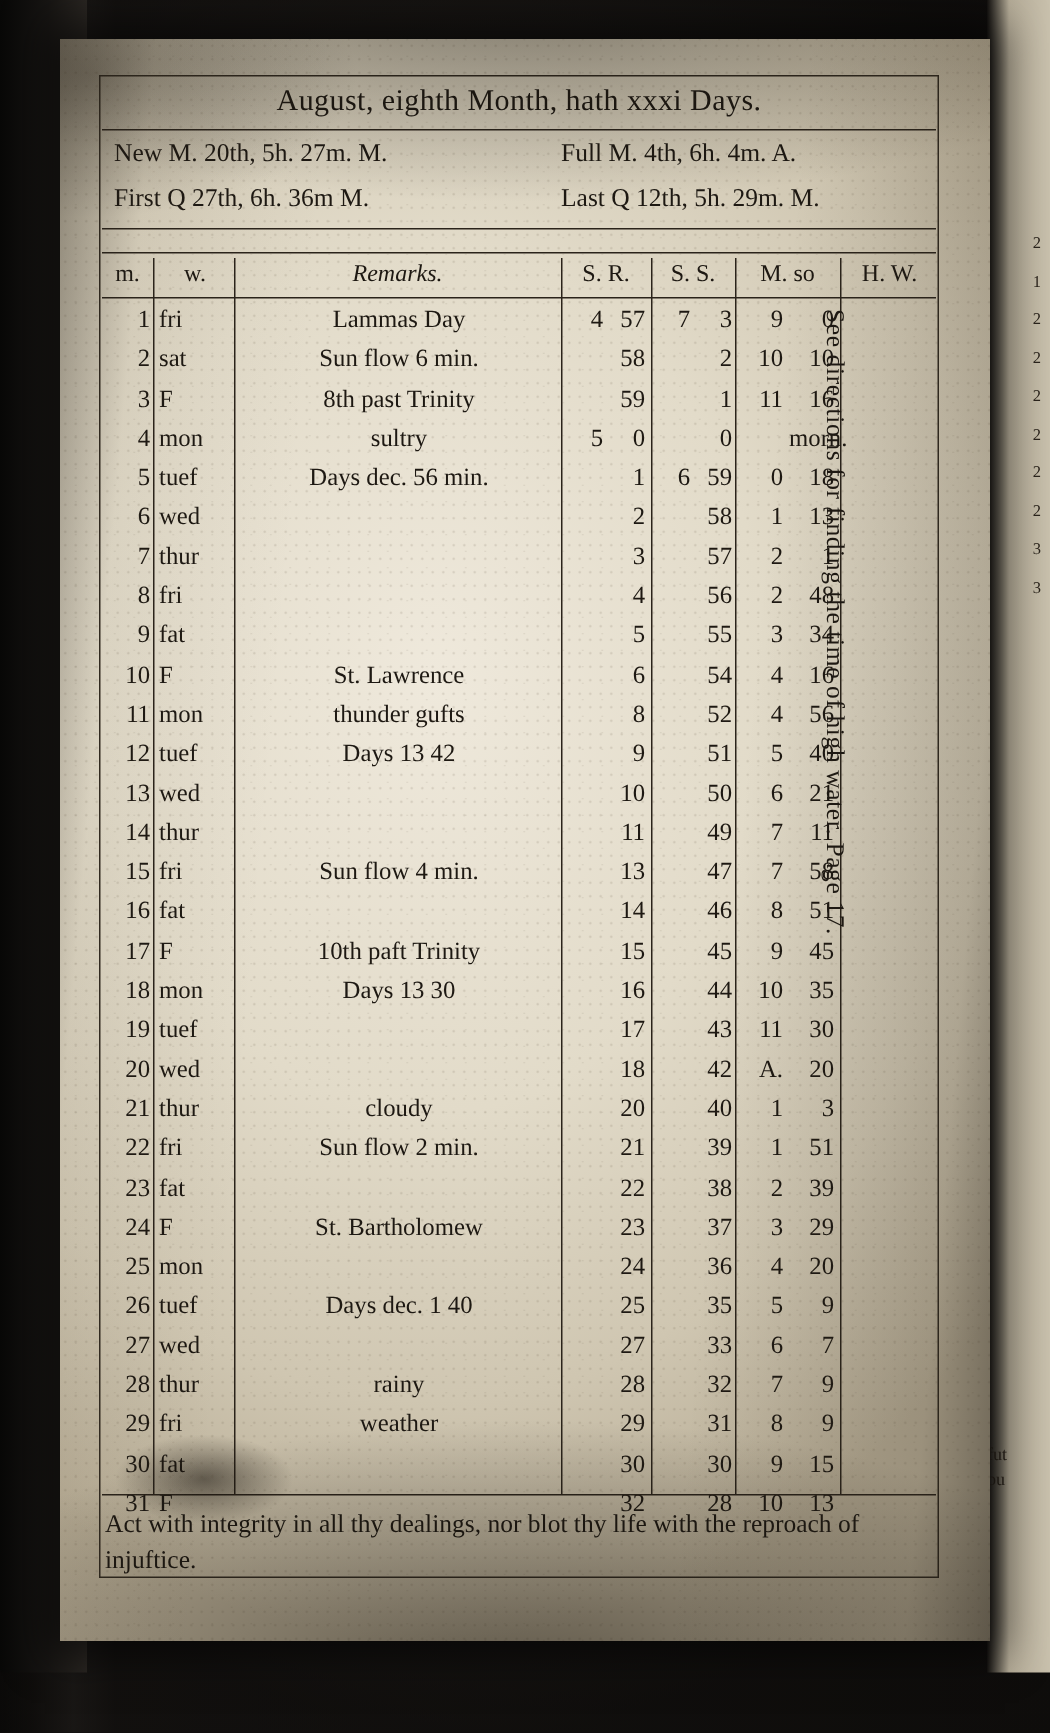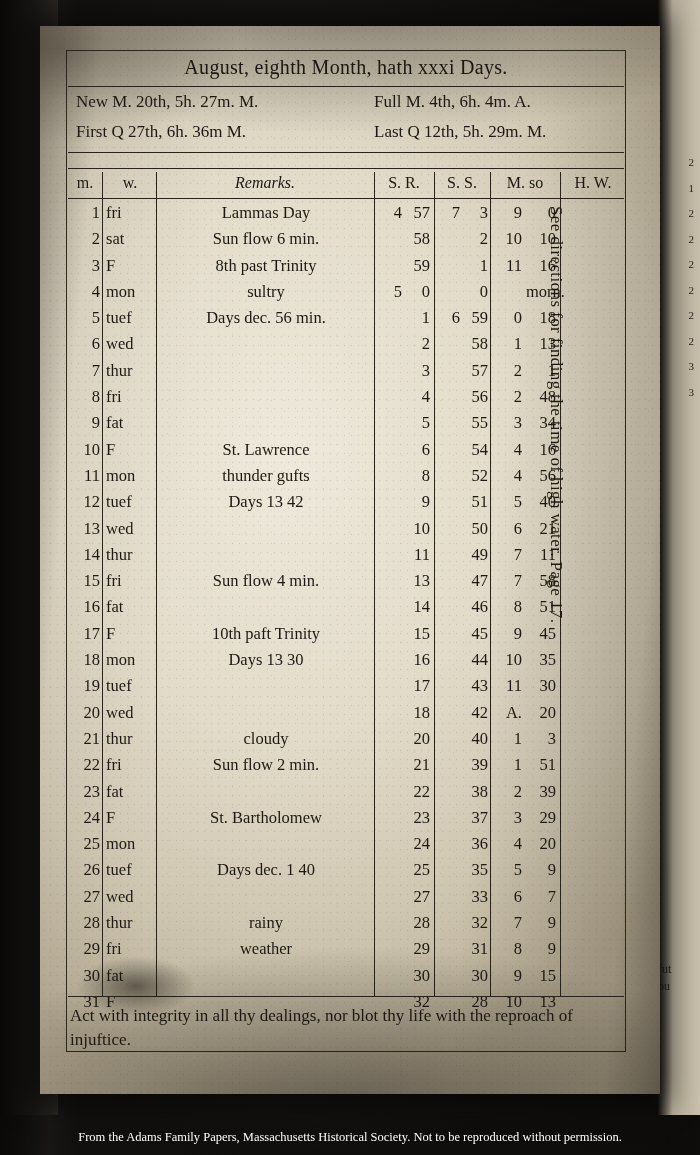--- a/index.html
+++ b/index.html
@@ -655,14 +655,13 @@
       <div class="sidenote ink">See directions for finding the time of high water.      Page 17.</div>
     </div>
 
     <div class="rule" style="left:28px; top:970px; width:556px;"></div>
     <div class="motto ink">Act with integrity in all thy dealings, nor blot thy life with the reproach of injuftice.</div>
 
     <div class="blotch"></div>
     <div class="speckle"></div>
   </div>
 
-  <div class="credit">From the Adams Family Papers, Massachusetts Historical Society. Not to be reproduced without permission.</div>
 </div>
 
 </body></html>

